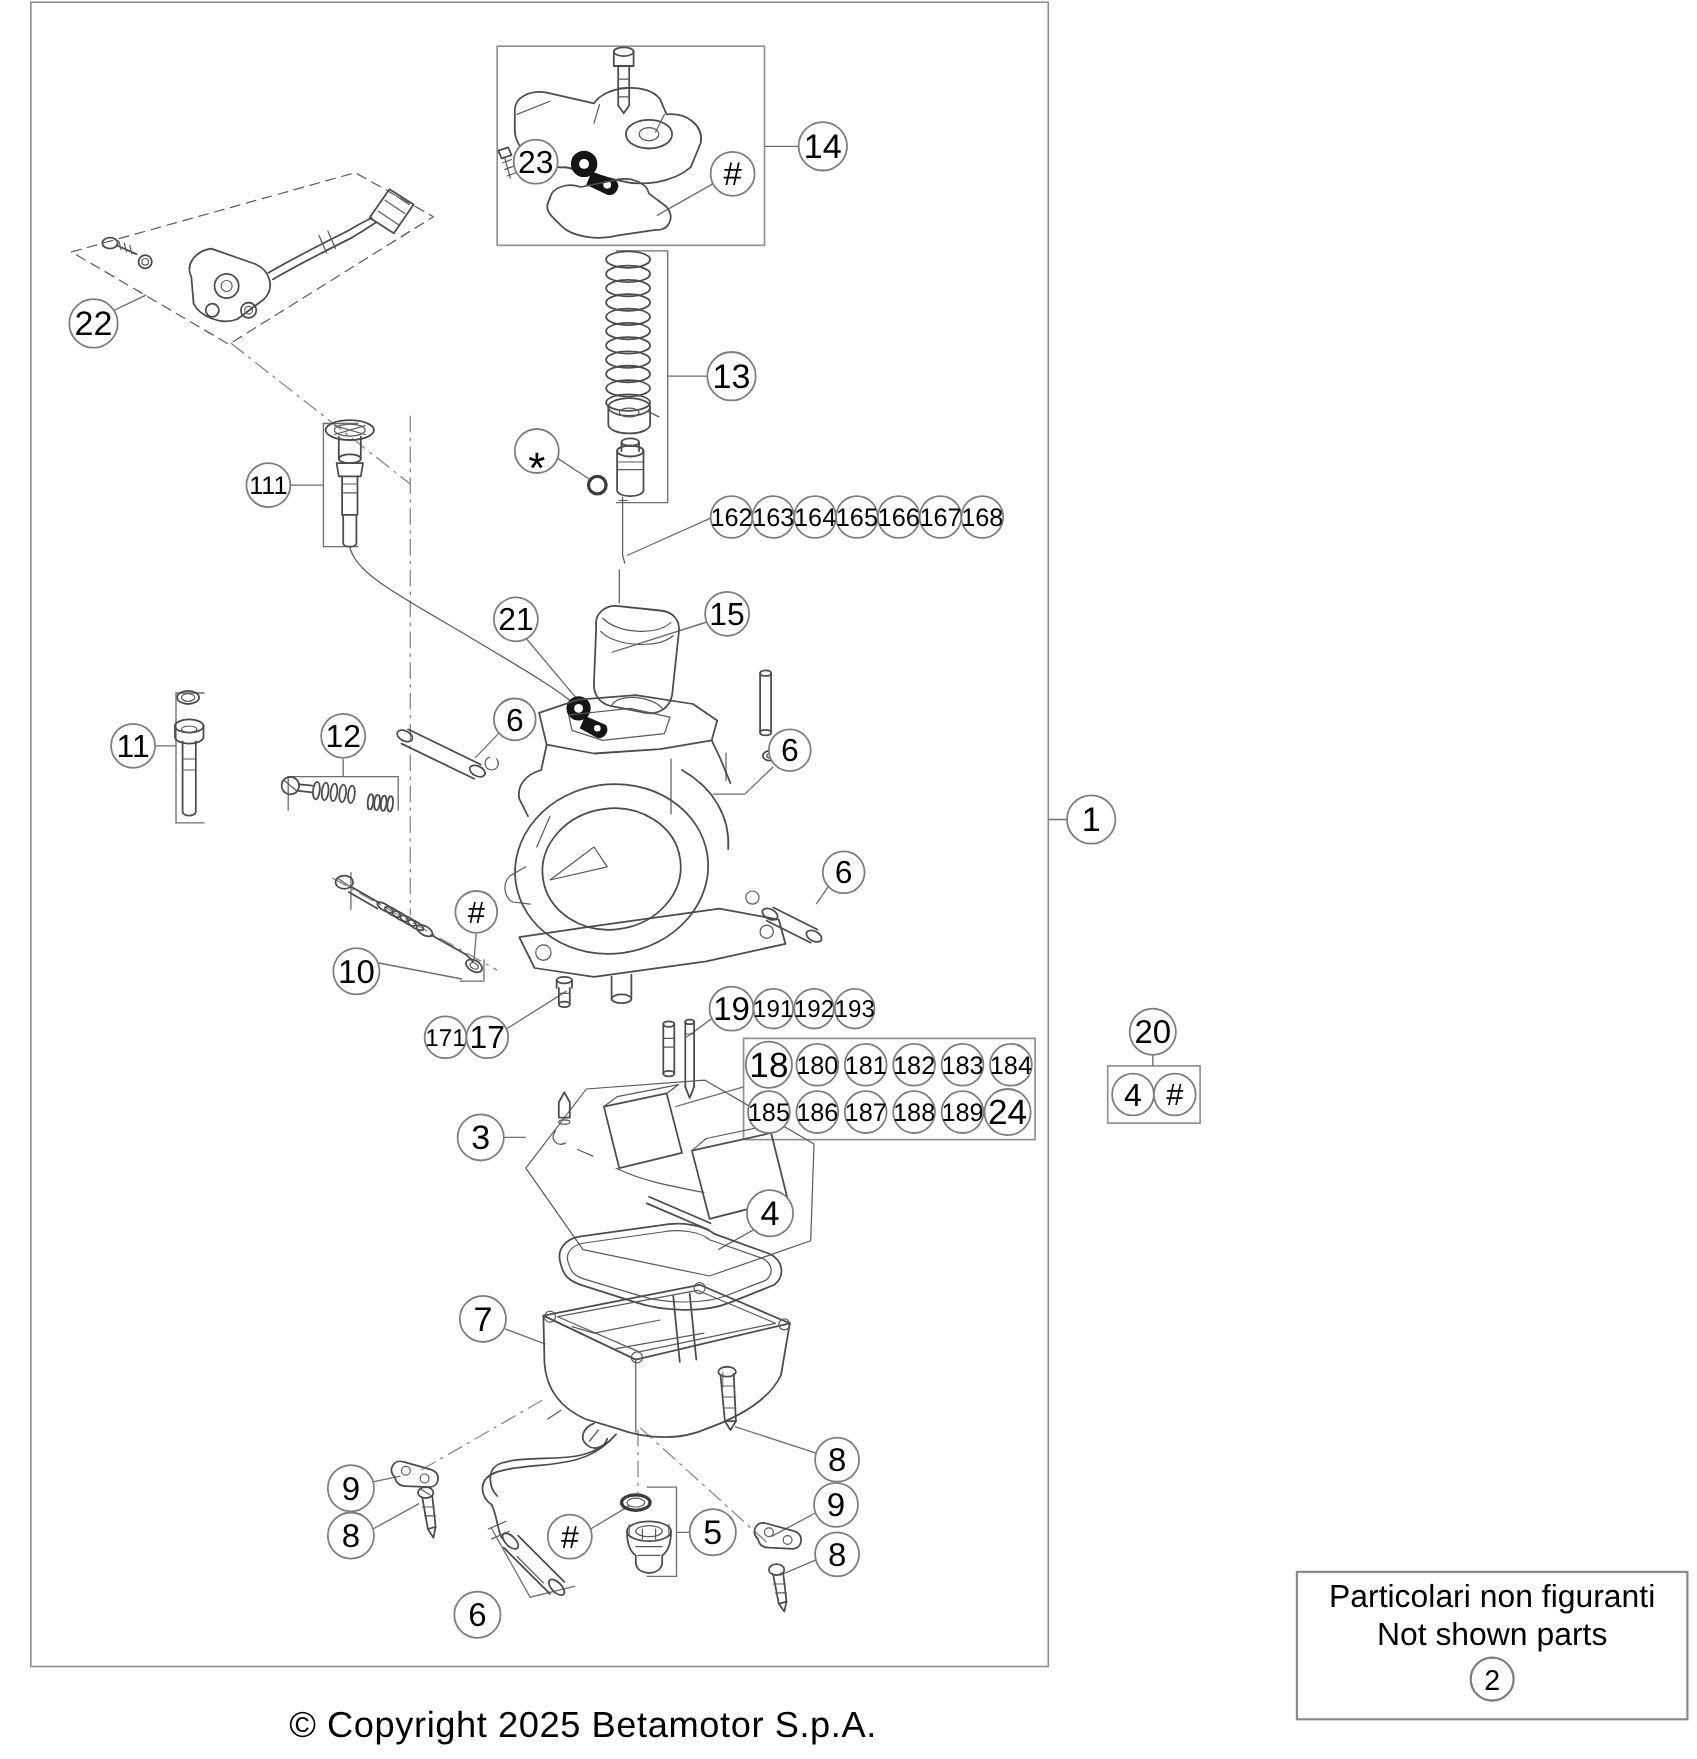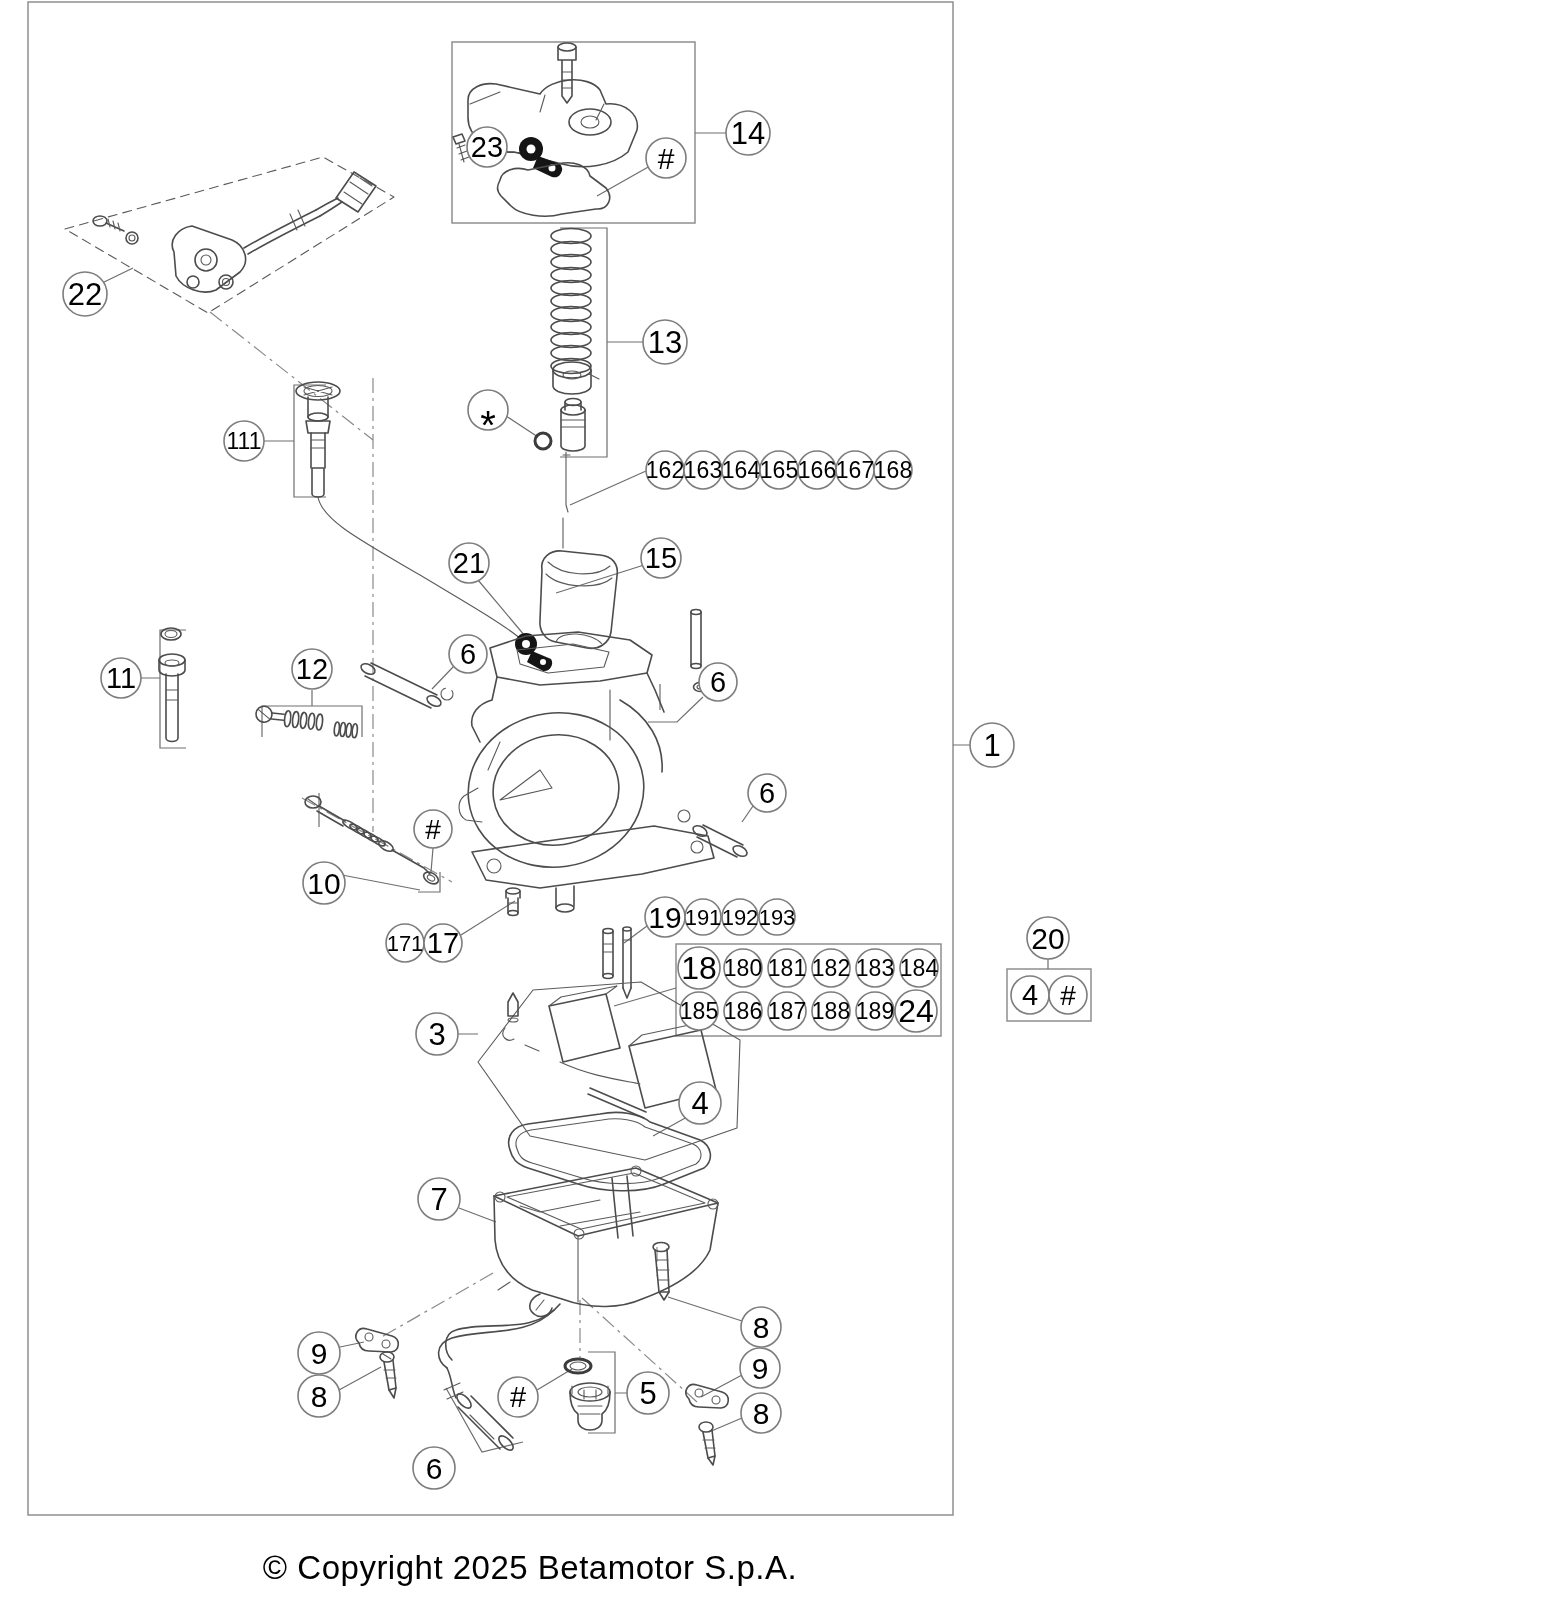--- a/index.html
+++ b/index.html
@@ -589,15 +589,20 @@
           <circle cx="761" cy="1413" r="20" class="co"></circle>
           <text x="761" y="1423.5" class="ct" font-size="30">8</text>
         </g>
         <g>
           <circle cx="434" cy="1468" r="21" class="co"></circle>
           <text x="434" y="1478.5" class="ct" font-size="30">6</text>
         </g>
       </g>
   </svg>
 
+  <div class="nsbox">
+    <div>Particolari non figuranti</div>
+    <div>Not shown parts</div>
+    <div class="c2">2</div>
+  </div>
 
   <div class="copyright">© Copyright 2025 Betamotor S.p.A.</div>
 </div>
 
 </body></html>

